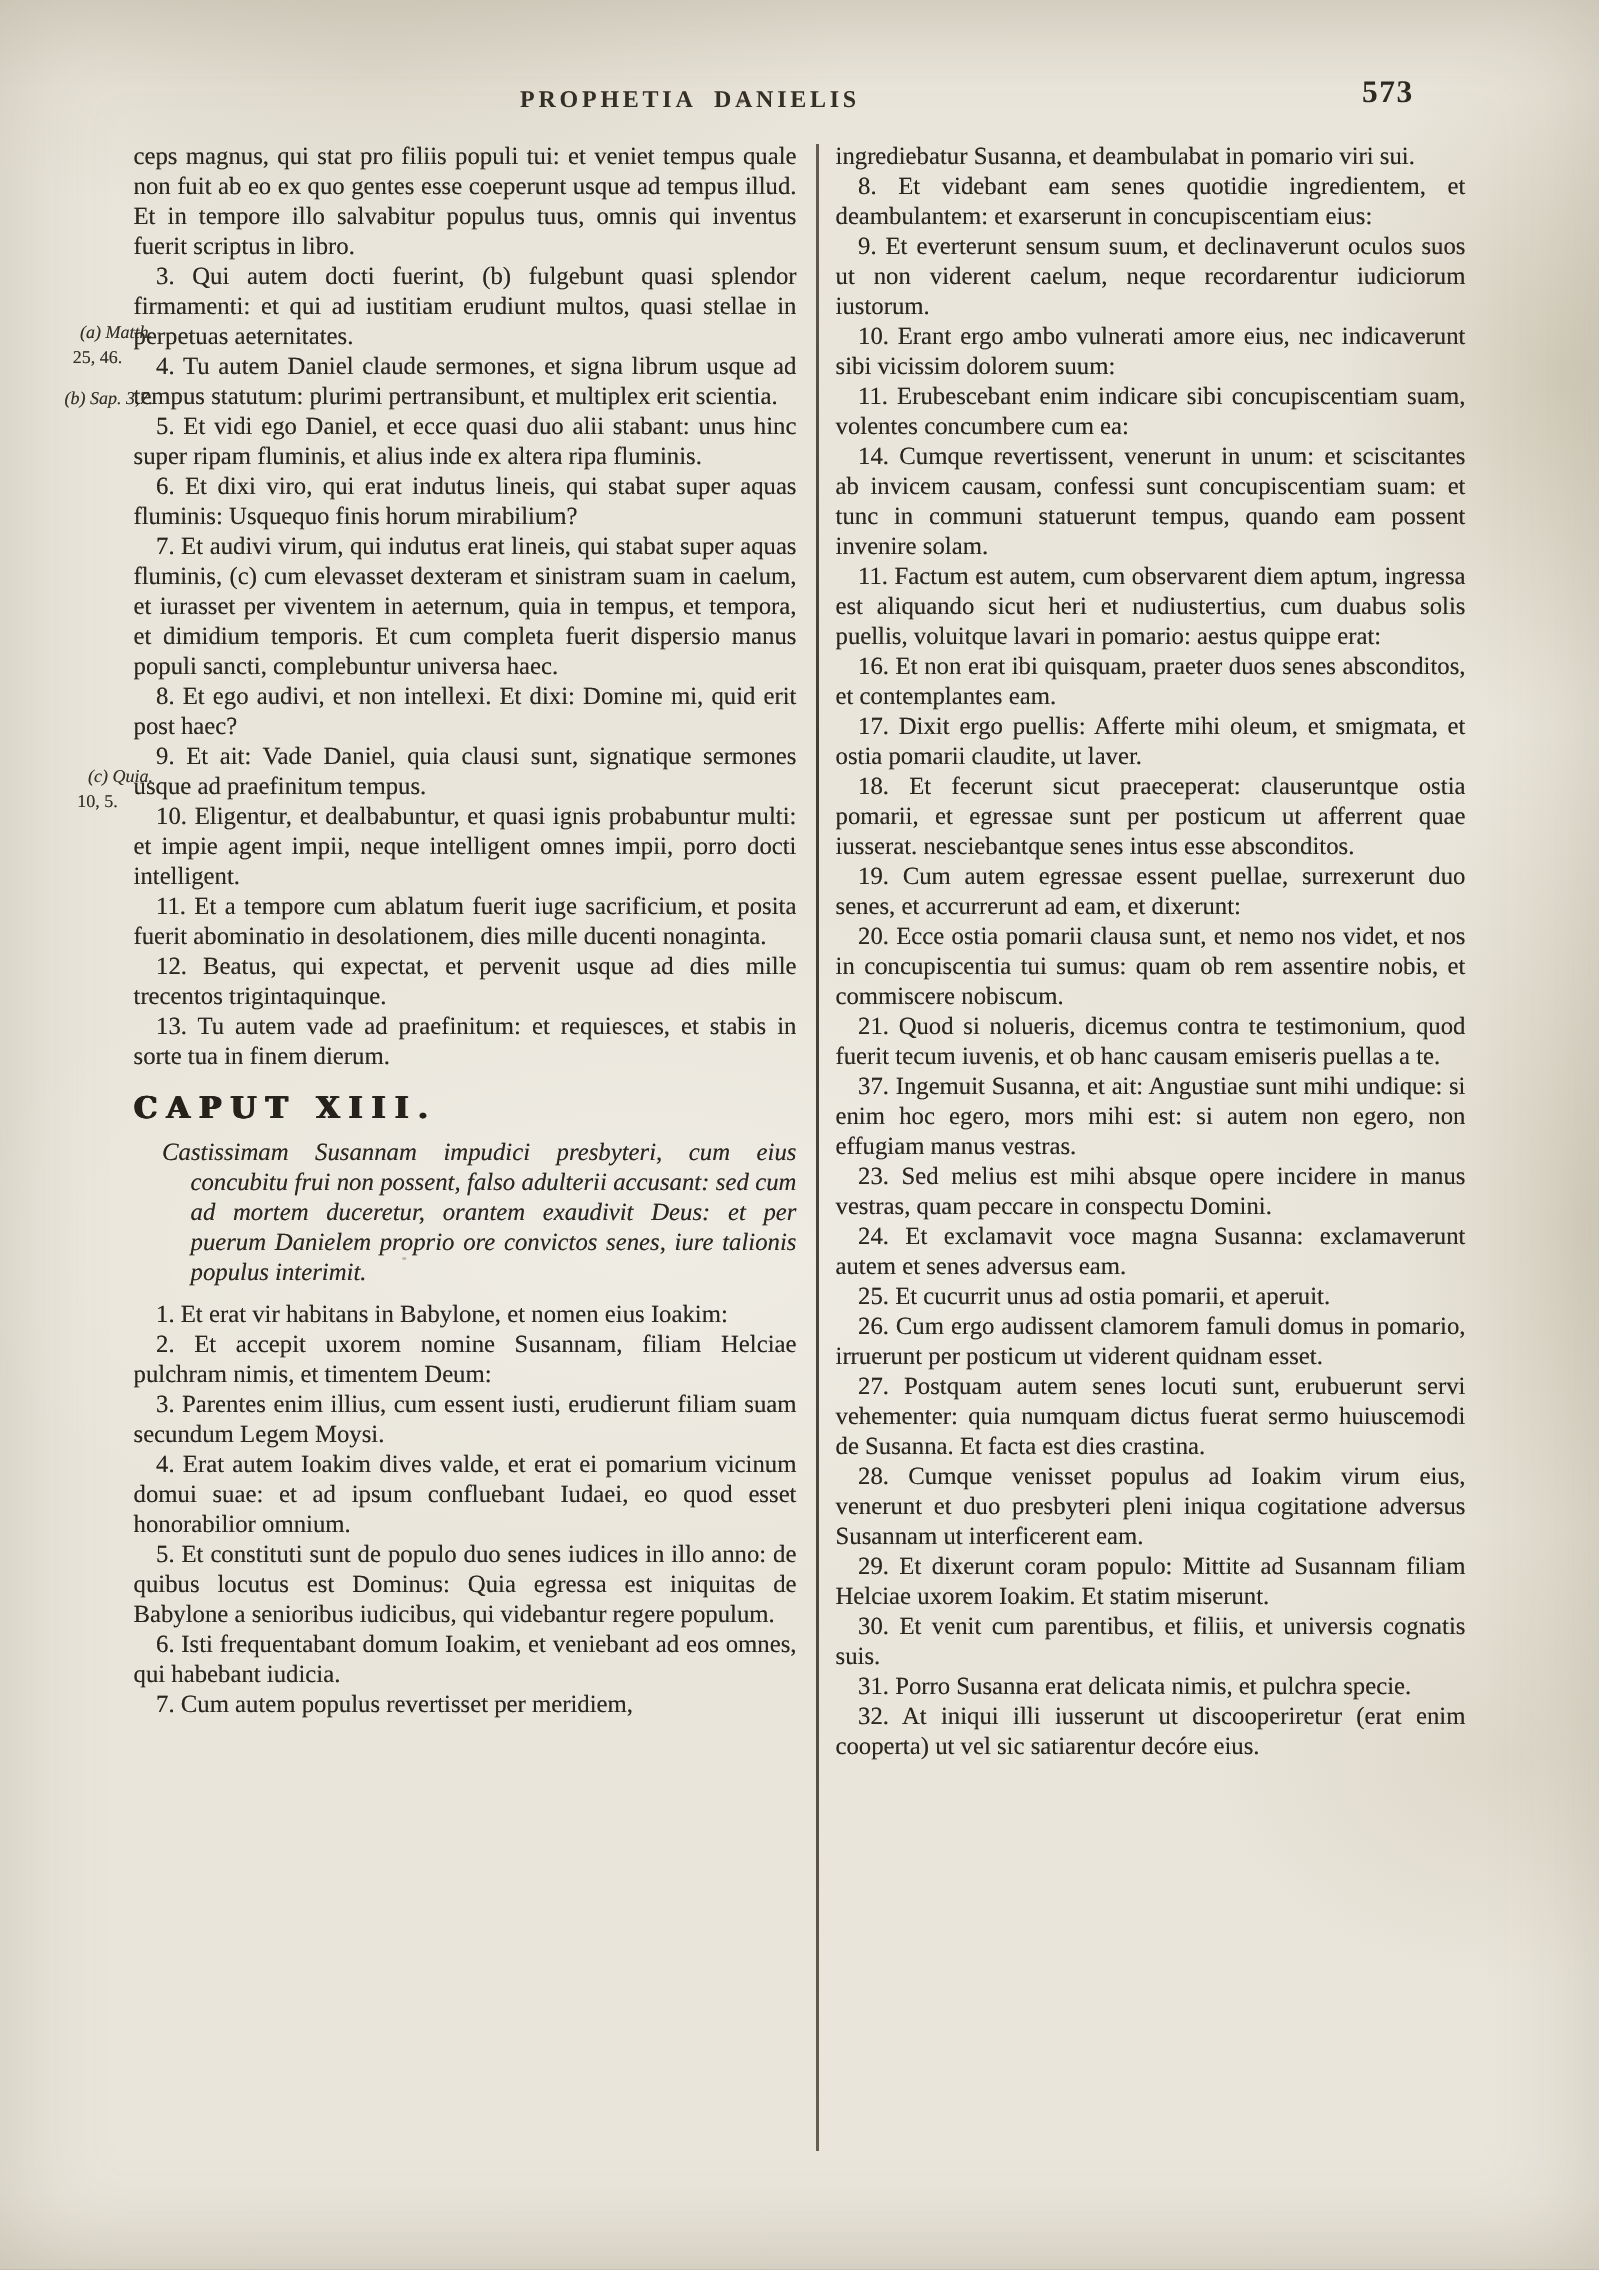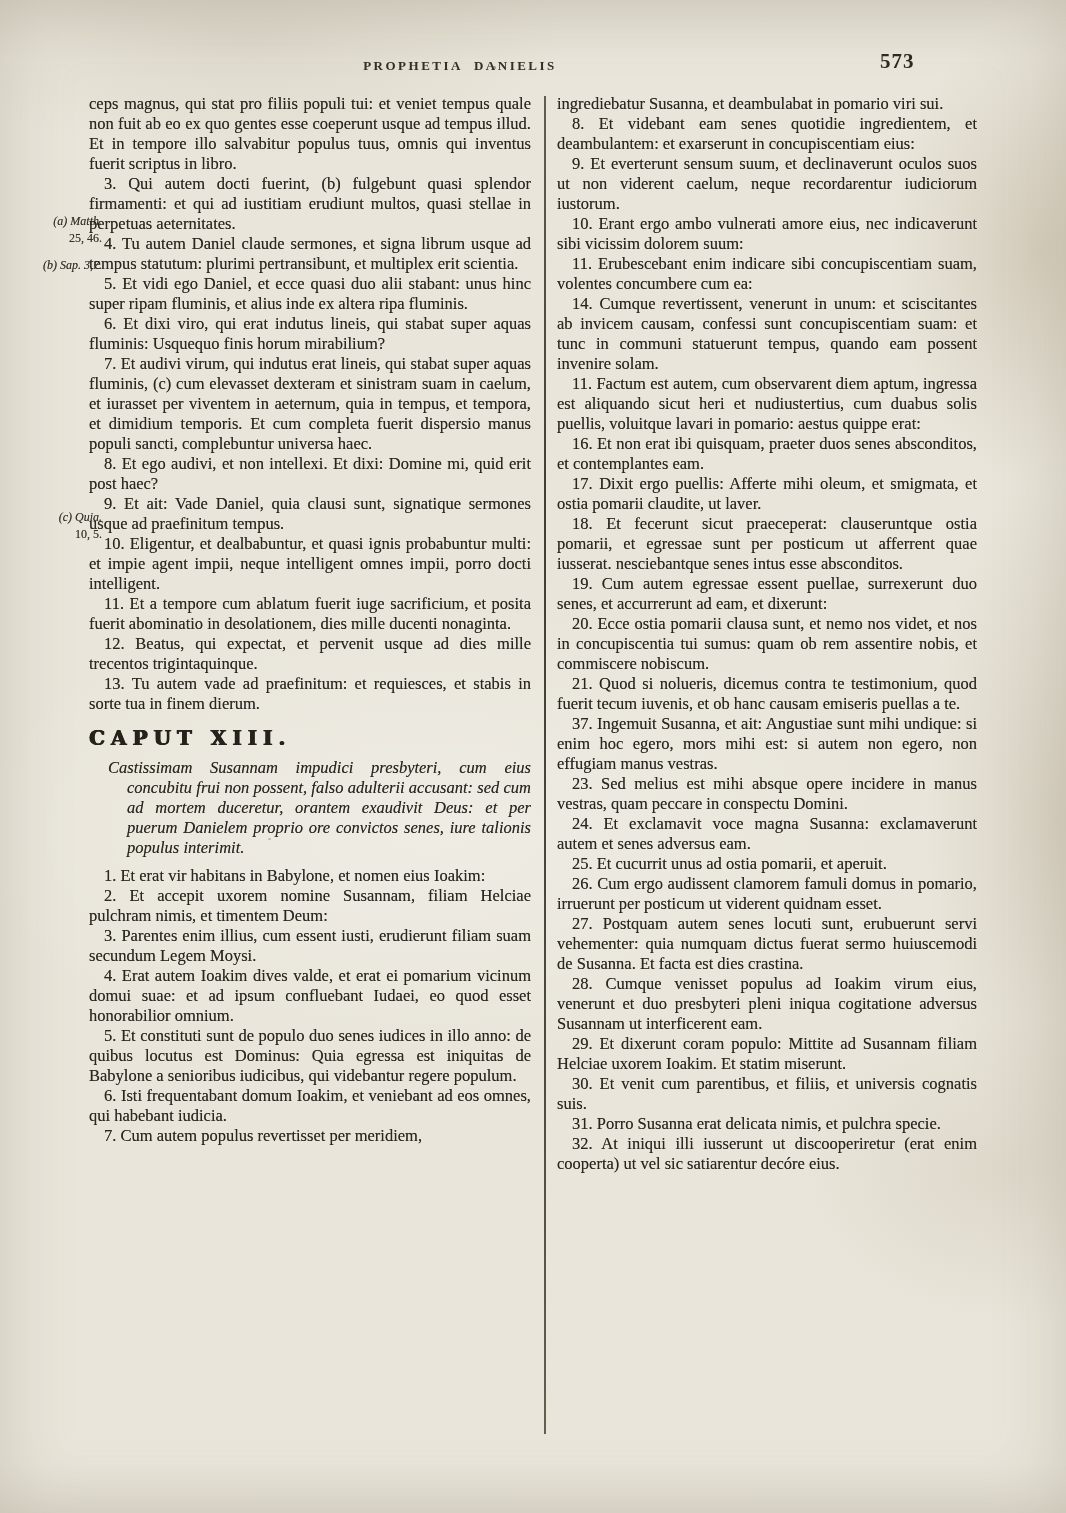--- a/index.html
+++ b/index.html
@@ -17,26 +17,26 @@
       linear-gradient(180deg, rgba(146,136,110,0.10), rgba(146,136,110,0) 60px),
       linear-gradient(0deg, rgba(146,136,110,0.08), rgba(146,136,110,0) 50px);
     box-shadow: inset 0 0 70px rgba(120,110,88,0.25);
     overflow:hidden;
     font-family:"Liberation Serif", serif;
     color:#2a2620;
   }
   .running-title{
     position:absolute;top:58px;left:0;width:920px;
     text-align:center;
-    font-size:13px;font-weight:700;letter-spacing:2.5px;
+    font-size:16px;font-weight:700;letter-spacing:2.5px;
     word-spacing:6px;
     color:#332e26;
   }
   .page-number{
-    position:absolute;top:49px;left:880px;
+    position:absolute;top:49px;left:908px;
     font-size:21px;font-weight:700;letter-spacing:1px;
     color:#2e2a23;
   }
   .col{
     position:absolute;top:94px;
     text-align:justify;
     font-size:16.5px;line-height:20px;
     text-shadow:0 0 0.4px rgba(42,38,32,0.55);
   }
   .col-left{left:89px;width:442px;}
@@ -64,21 +64,21 @@
     text-shadow:0.7px 0 0 currentColor, -0.4px 0 0 currentColor;
     color:#25211b;
   }
   .margin-note{
     position:absolute;left:24px;width:78px;
     font-size:12px;line-height:17px;
     color:#353028;
     text-shadow:0 0 0.3px rgba(42,38,32,0.5);
   }
   .mn-ref{font-style:italic;text-align:right;}
-  .mn-loc{text-align:right;padding-left:4px;}
+  .mn-loc{text-align:center;padding-left:4px;}
   .note-a{top:213px;}
   .note-b{top:257px;}
   .note-c{top:509px;}
   .speck{position:absolute;border-radius:50%;background:rgba(70,62,50,0.5);}
 </style>
 </head>
 <body>
 
 <div class="page">
 

